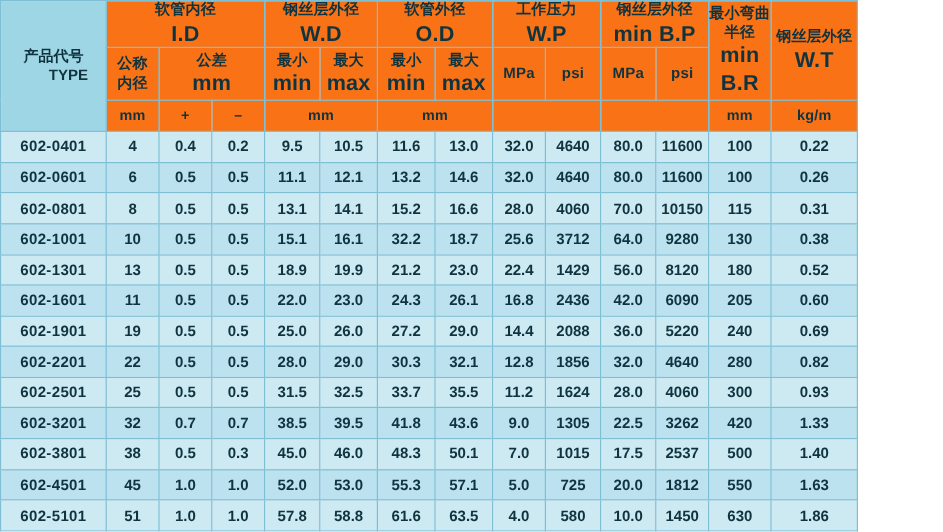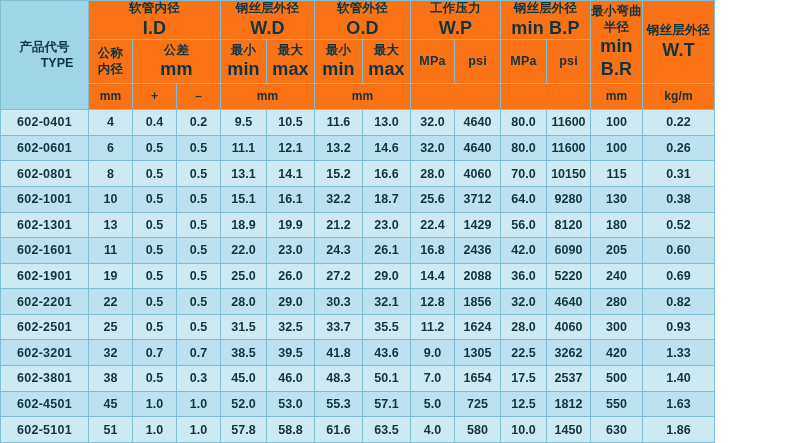--- a/index.html
+++ b/index.html
@@ -337,38 +337,38 @@
     <tr class="even">
       <td class="code">602-3801</td>
       <td>38</td>
       <td>0.5</td>
       <td>0.3</td>
       <td>45.0</td>
       <td>46.0</td>
       <td>48.3</td>
       <td>50.1</td>
       <td>7.0</td>
-      <td>1654</td>
+      <td>1015</td>
       <td>17.5</td>
       <td>2537</td>
       <td>500</td>
       <td>1.40</td>
     </tr>
     <tr class="odd">
       <td class="code">602-4501</td>
       <td>45</td>
       <td>1.0</td>
       <td>1.0</td>
       <td>52.0</td>
       <td>53.0</td>
       <td>55.3</td>
       <td>57.1</td>
       <td>5.0</td>
       <td>725</td>
-      <td>12.5</td>
+      <td>20.0</td>
       <td>1812</td>
       <td>550</td>
       <td>1.63</td>
     </tr>
     <tr class="even">
       <td class="code">602-5101</td>
       <td>51</td>
       <td>1.0</td>
       <td>1.0</td>
       <td>57.8</td>

